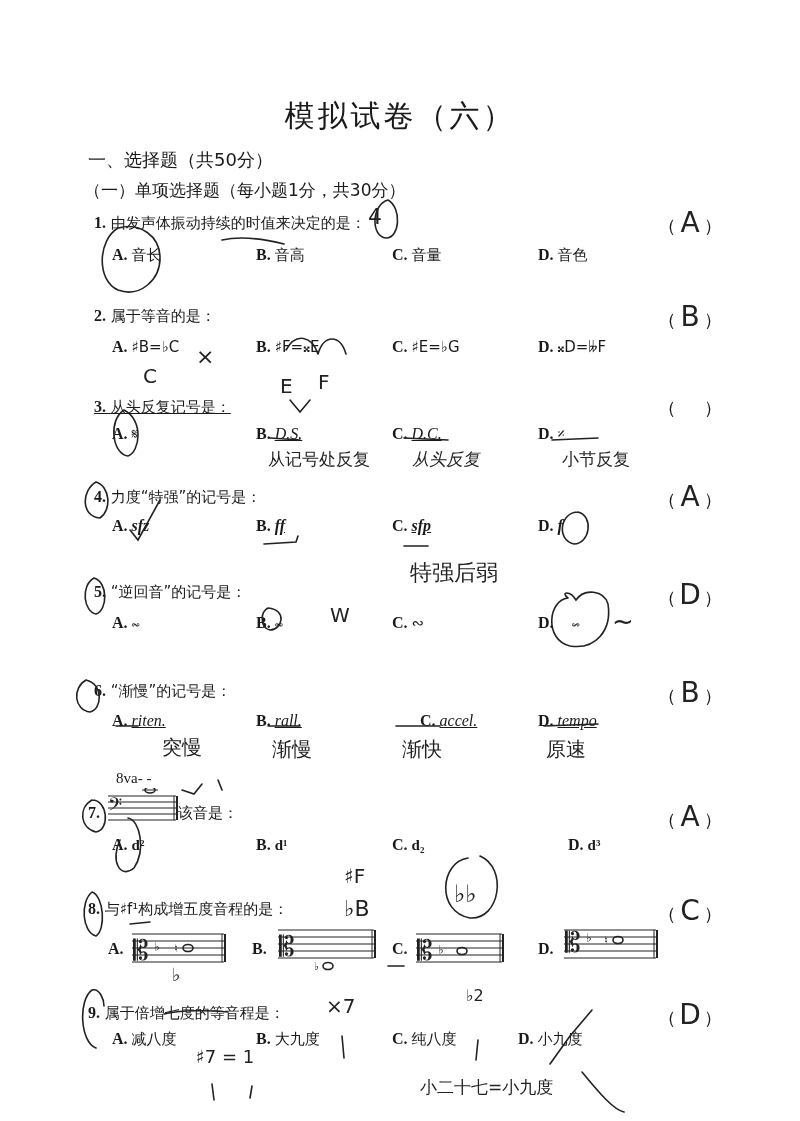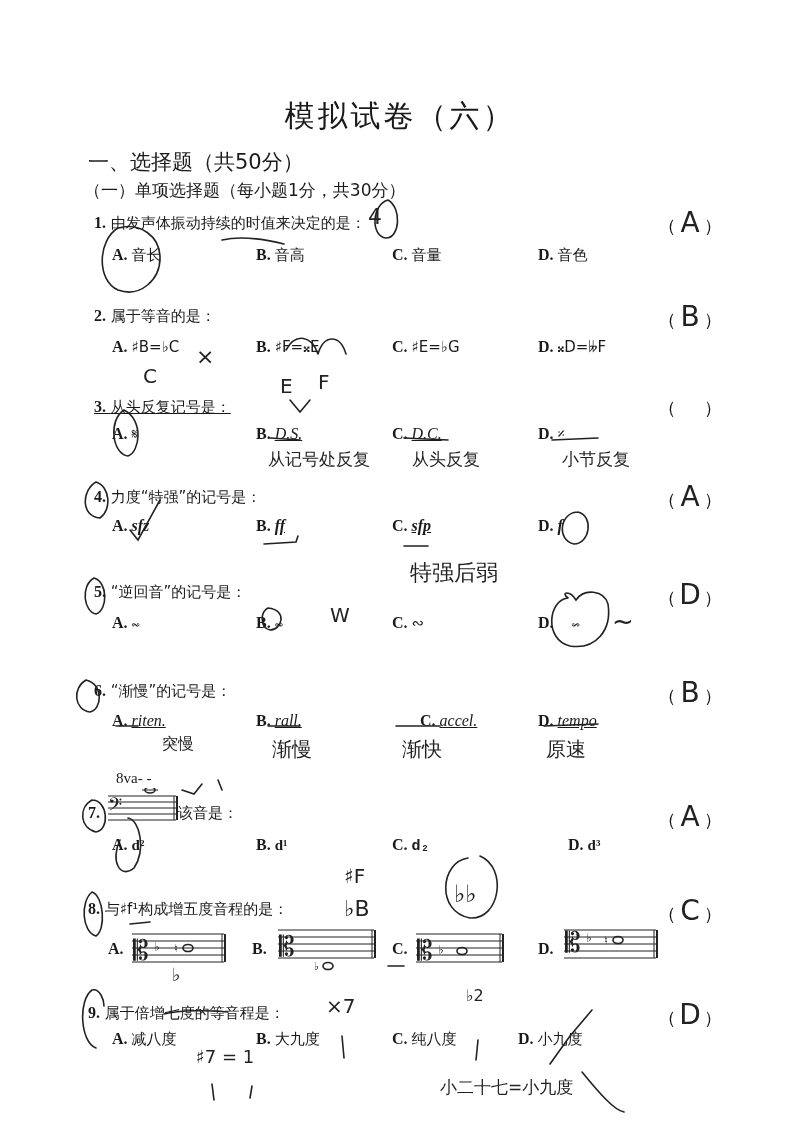--- a/index.html
+++ b/index.html
@@ -2,21 +2,21 @@
 <html><head>
 <meta charset="utf-8">
 <style>
   html, body { margin: 0; padding: 0; }
   body {
     width: 800px; height: 1121px; background: #ffffff; position: relative; overflow: hidden;
     font-family: "DejaVu Serif", "Liberation Serif", serif; color: #1a1a1a;
   }
   .abs { position: absolute; }
   .title { left: 0; width: 800px; top: 96px; text-align: center; font-size: 30px; letter-spacing: 3px; font-family: "DejaVu Sans", sans-serif; font-weight: normal; }
-  .sec { left: 88px; top: 148px; font-size: 21px; font-family: "DejaVu Sans", sans-serif; }
+  .sec { left: 88px; top: 148px; font-size: 18px; font-family: "DejaVu Sans", sans-serif; }
   .subsec { left: 84px; top: 179px; font-size: 17px; font-family: "DejaVu Sans", sans-serif; }
   .q { font-size: 15px; font-family: "DejaVu Sans", sans-serif; white-space: nowrap; }
   .q .num { font-family: "Liberation Serif", serif; font-weight: bold; font-size: 16px; }
   .opt { font-size: 15px; white-space: nowrap; font-family: "DejaVu Sans", sans-serif; }
   .opt .lt { font-family: "Liberation Serif", serif; font-weight: bold; font-size: 16px; margin-right: 4px; }
   .opt i.term { font-family: "Liberation Serif", serif; font-style: italic; text-decoration: underline; font-size: 16px; }
   .ans { font-size: 18px; font-family: "DejaVu Sans", sans-serif; white-space: nowrap; }
   .ans .hand { font-family: "DejaVu Sans", sans-serif; font-size: 28px; color: #222; display: inline-block; min-width: 28px; text-align: center; }
   .hw { font-family: "DejaVu Sans", sans-serif; color: #222; white-space: nowrap; }
   svg.ink { position: absolute; left: 0; top: 0; pointer-events: none; }
@@ -57,21 +57,21 @@
 <div class="abs q" style="left:94px;top:398px;text-decoration:underline;">
   <span class="num">3.</span>
   <span>从头反复记号是：</span>
 </div>
 <div class="abs ans" style="left:658px;top:396px;">（<span class="hand"></span>）</div>
 <div class="abs opt" style="left:112px;top:425px;"><span class="lt">A.</span><span>𝄋</span></div>
 <div class="abs opt" style="left:256px;top:425px;"><span class="lt">B.</span><i class="term">D.S.</i></div>
 <div class="abs opt" style="left:392px;top:425px;"><span class="lt">C.</span><i class="term">D.C.</i></div>
 <div class="abs opt" style="left:538px;top:425px;"><span class="lt">D.</span><span>𝄎</span></div>
 <div class="abs hw" style="left:268px;top:448px;font-size:17px;">从记号处反复</div>
-<div class="abs hw" style="left:412px;top:448px;font-size:17px;">从头反复</div>
+<div class="abs hw" style="left:412px;top:448px;font-size:17px;font-style:italic;">从头反复</div>
 <div class="abs hw" style="left:562px;top:448px;font-size:17px;">小节反复</div>
 
 <div class="abs q" style="left:94px;top:488px;">
   <span class="num">4.</span>
   <span>力度“特强”的记号是：</span>
 </div>
 <div class="abs ans" style="left:658px;top:480px;">（<span class="hand">A</span>）</div>
 <div class="abs opt" style="left:112px;top:517px;"><span class="lt">A.</span><i class="term" style="text-decoration:none;font-weight:bold;">sfz</i></div>
 <div class="abs opt" style="left:256px;top:517px;"><span class="lt">B.</span><i class="term" style="font-weight:bold;">ff</i></div>
 <div class="abs opt" style="left:392px;top:517px;"><span class="lt">C.</span><i class="term" style="font-weight:bold;">sfp</i></div>
@@ -92,21 +92,21 @@
 
 <div class="abs q" style="left:94px;top:682px;">
   <span class="num">6.</span>
   <span>“渐慢”的记号是：</span>
 </div>
 <div class="abs ans" style="left:658px;top:676px;">（<span class="hand">B</span>）</div>
 <div class="abs opt" style="left:112px;top:712px;"><span class="lt">A.</span><i class="term">riten.</i></div>
 <div class="abs opt" style="left:256px;top:712px;"><span class="lt">B.</span><i class="term">rall.</i></div>
 <div class="abs opt" style="left:392px;top:712px;margin-left:28px;"><span class="lt">C.</span><i class="term">accel.</i></div>
 <div class="abs opt" style="left:538px;top:712px;"><span class="lt">D.</span><i class="term">tempo</i></div>
-<div class="abs hw" style="left:162px;top:734px;font-size:16px;">突慢</div>
+<div class="abs hw" style="left:162px;top:734px;font-size:20px;">突慢</div>
 <div class="abs hw" style="left:272px;top:736px;font-size:20px;">渐慢</div>
 <div class="abs hw" style="left:402px;top:736px;font-size:20px;">渐快</div>
 <div class="abs hw" style="left:546px;top:736px;font-size:20px;">原速</div>
 
 <div class="abs q" style="left:88px;top:804px;"><span class="num">7.</span></div>
 <div class="abs" style="left:116px;top:770px;font-family:'Liberation Serif',serif;font-size:15px;">8va- -</div>
 <div class="abs" style="left:104px;top:788px;width:80px;height:40px;">
   <svg width="80" height="40" viewBox="0 0 80 40">
     <g stroke="#222" stroke-width="1">
       <line x1="4" y1="8" x2="72" y2="8"></line>
@@ -119,21 +119,21 @@
     </g>
     <text x="4" y="26" font-size="22" font-family="DejaVu Sans, sans-serif" fill="#222">𝄢</text>
     <ellipse cx="46" cy="2" rx="5" ry="3" fill="none" stroke="#222" stroke-width="1.6"></ellipse>
     <line x1="38" y1="2" x2="54" y2="2" stroke="#222" stroke-width="1"></line>
   </svg>
 </div>
 <div class="abs q" style="left:178px;top:804px;">该音是：</div>
 <div class="abs ans" style="left:658px;top:800px;">（<span class="hand">A</span>）</div>
 <div class="abs opt" style="left:112px;top:836px;"><span class="lt">A.</span><b style="font-family:'Liberation Serif',serif">d²</b></div>
 <div class="abs opt" style="left:256px;top:836px;"><span class="lt">B.</span><b style="font-family:'Liberation Serif',serif">d¹</b></div>
-<div class="abs opt" style="left:392px;top:836px;"><span class="lt">C.</span><b style="font-family:Liberation Mono, monospace">d₂</b></div>
+<div class="abs opt" style="left:392px;top:836px;"><span class="lt">C.</span><b style="font-family:Liberation Serif, serif">d₂</b></div>
 <div class="abs opt" style="left:568px;top:836px;"><span class="lt">D.</span><b style="font-family:'Liberation Serif',serif">d³</b></div>
 
 <div class="abs q" style="left:88px;top:900px;">
   <span class="num">8.</span>
   <span>与♯f¹构成增五度音程的是：</span>
 </div>
 <div class="abs ans" style="left:658px;top:894px;">（<span class="hand">C</span>）</div>
 <div class="abs hw" style="left:344px;top:864px;font-size:20px;">♯F</div>
 <div class="abs hw" style="left:344px;top:896px;font-size:22px;">♭B</div>
 <div class="abs hw" style="left:454px;top:880px;font-size:24px;">♭♭</div>
@@ -215,21 +215,21 @@
   <span>属于倍增七度的等音程是：</span>
 </div>
 <div class="abs ans" style="left:658px;top:998px;">（<span class="hand">D</span>）</div>
 <div class="abs opt" style="left:112px;top:1030px;"><span class="lt">A.</span><span>减八度</span></div>
 <div class="abs opt" style="left:256px;top:1030px;"><span class="lt">B.</span><span>大九度</span></div>
 <div class="abs opt" style="left:392px;top:1030px;"><span class="lt">C.</span><span>纯八度</span></div>
 <div class="abs opt" style="left:518px;top:1030px;"><span class="lt">D.</span><span>小九度</span></div>
 <div class="abs hw" style="left:326px;top:994px;font-size:20px;">×7</div>
 <div class="abs hw" style="left:196px;top:1046px;font-size:18px;">♯7 = 1</div>
 <div class="abs hw" style="left:466px;top:986px;font-size:16px;">♭2</div>
-<div class="abs hw" style="left:440px;top:1076px;font-size:17px;">小二十七=小九度</div>
+<div class="abs hw" style="left:420px;top:1076px;font-size:17px;">小二十七=小九度</div>
 
 <svg class="ink" width="800" height="1121">
   <g fill="none" stroke="#222" stroke-width="1.6" stroke-linecap="round">
     <path d="M118 228 C98 240 96 280 118 290 C140 298 160 280 160 258 C160 236 140 222 118 228"></path>
     <path d="M222 240 C240 236 260 238 284 244"></path>
     <path d="M388 200 C372 204 370 236 386 238 C400 238 402 208 388 200"></path>
     <path d="M286 350 C296 332 312 336 318 354 M318 354 C324 334 340 334 346 354"></path>
     <path d="M290 400 L300 412 L310 400"></path>
     <path d="M124 410 C108 420 112 454 128 456 C140 452 144 420 124 410"></path>
     <path d="M270 438 L300 440 M404 438 L448 440 M552 440 L598 438"></path>

